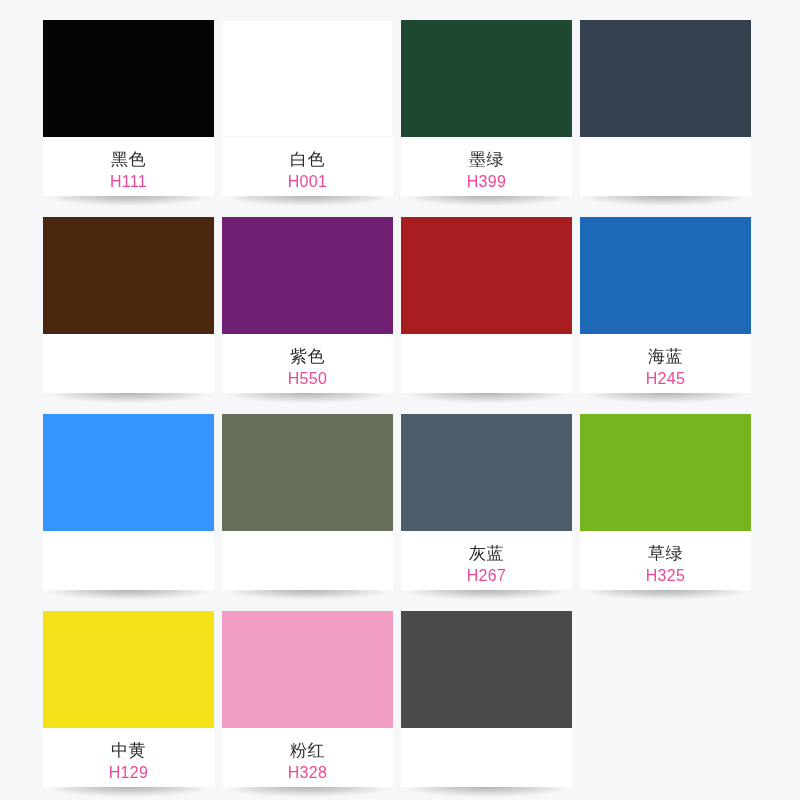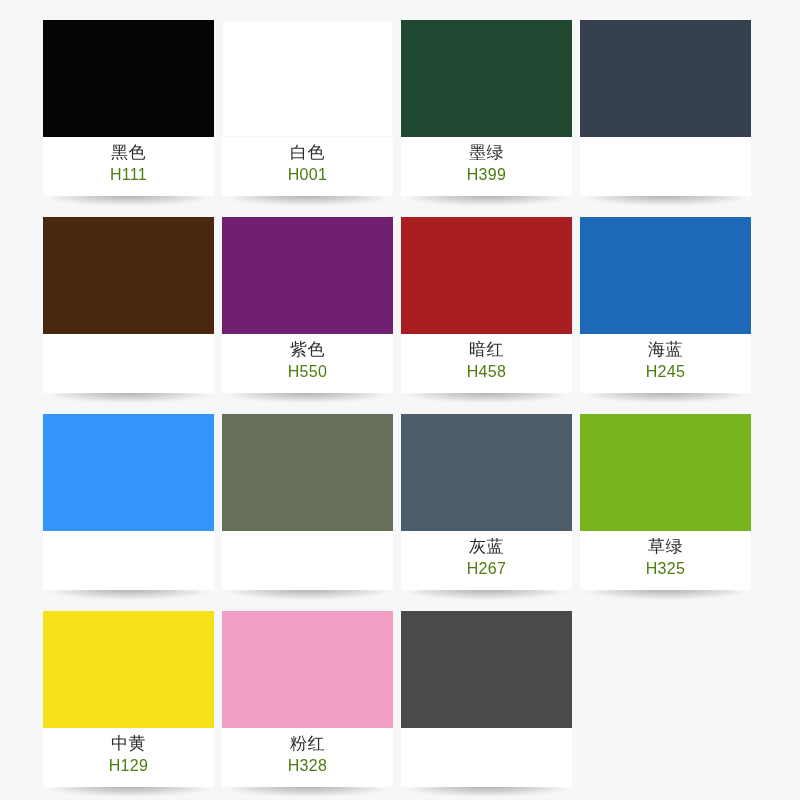--- a/index.html
+++ b/index.html
@@ -61,34 +61,34 @@
     width: 171px;
     height: 117px;
     display: block;
   }
   .swatch-meta {
     height: 59px;
     display: flex;
     flex-direction: column;
     align-items: center;
     justify-content: flex-start;
-    padding-top: 3px;
+    padding-top: 10px;
     box-sizing: border-box;
   }
   .swatch-name {
     font-size: 17px;
     line-height: 24px;
     color: #2b2b2b;
     letter-spacing: 0.5px;
     font-family: "DejaVu Sans", "Liberation Sans", sans-serif;
   }
   .swatch-code {
     font-size: 16px;
     line-height: 22px;
-    color: #4d7c0f;
+    color: #ec4899;
     letter-spacing: 0.3px;
     font-family: "Liberation Sans", "DejaVu Sans", sans-serif;
   }
   
   .swatch-color[data-light="true"] {
     box-shadow: inset 0 0 0 1px rgba(0,0,0,0.035);
   }
 </style>
 </head>
 <body style="background: rgb(245, 247, 249);">
@@ -144,24 +144,20 @@
         <div class="swatch-meta">
           <div class="swatch-name">紫色</div>
           <div class="swatch-code">H550</div>
         </div>
       </div>
     </div>
 
     <div class="swatch-card">
       <div class="swatch-body">
         <div class="swatch-color" style="background: rgb(168, 30, 32);"></div>
-        <div class="swatch-meta">
-          <div class="swatch-name">暗红</div>
-          <div class="swatch-code">H458</div>
-        </div>
       </div>
     </div>
 
     <div class="swatch-card">
       <div class="swatch-body">
         <div class="swatch-color" style="background: rgb(30, 104, 184);"></div>
         <div class="swatch-meta">
           <div class="swatch-name">海蓝</div>
           <div class="swatch-code">H245</div>
         </div>

